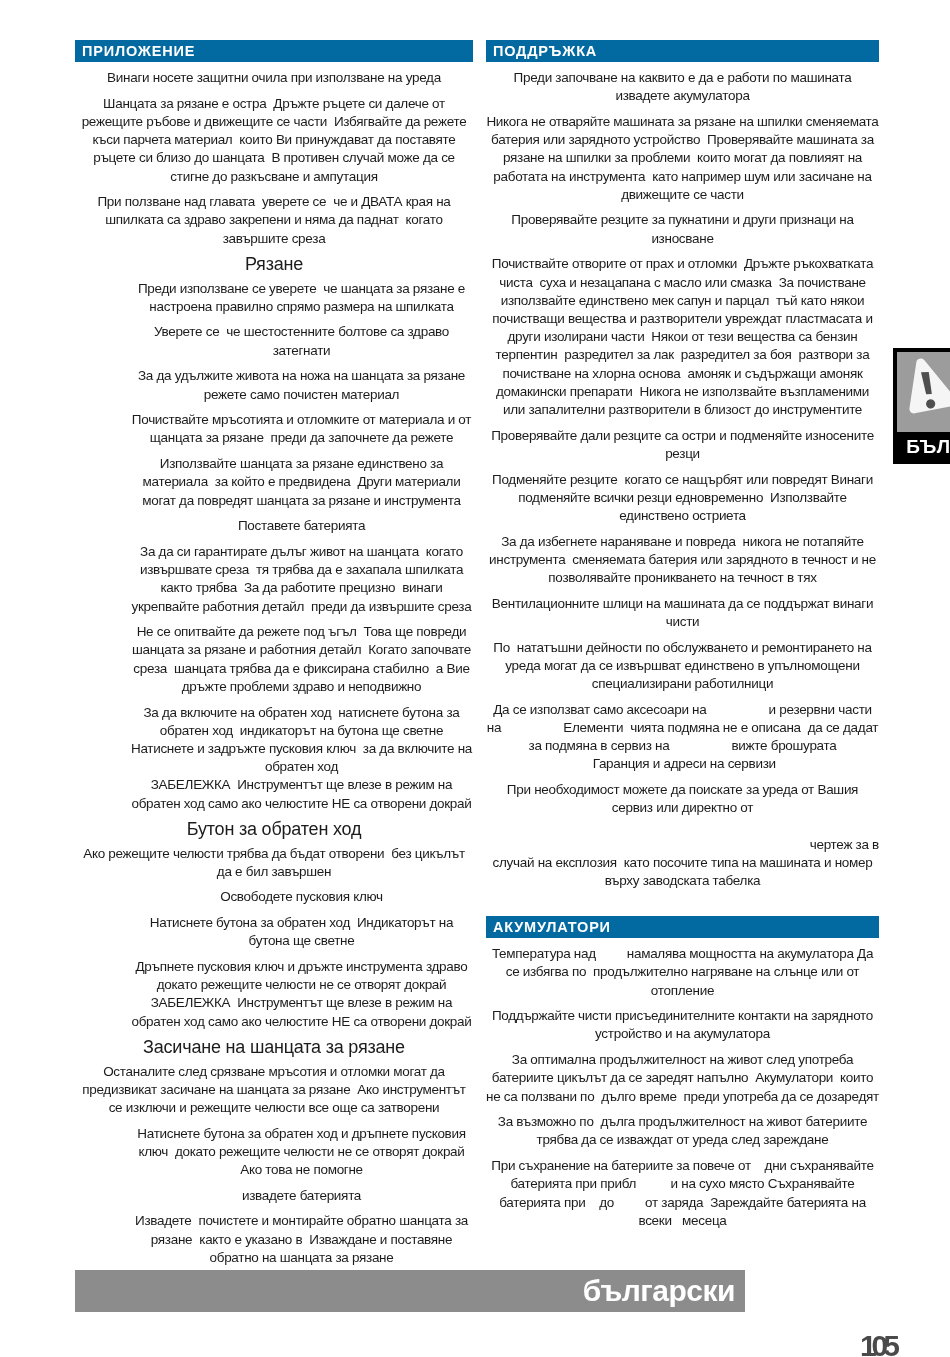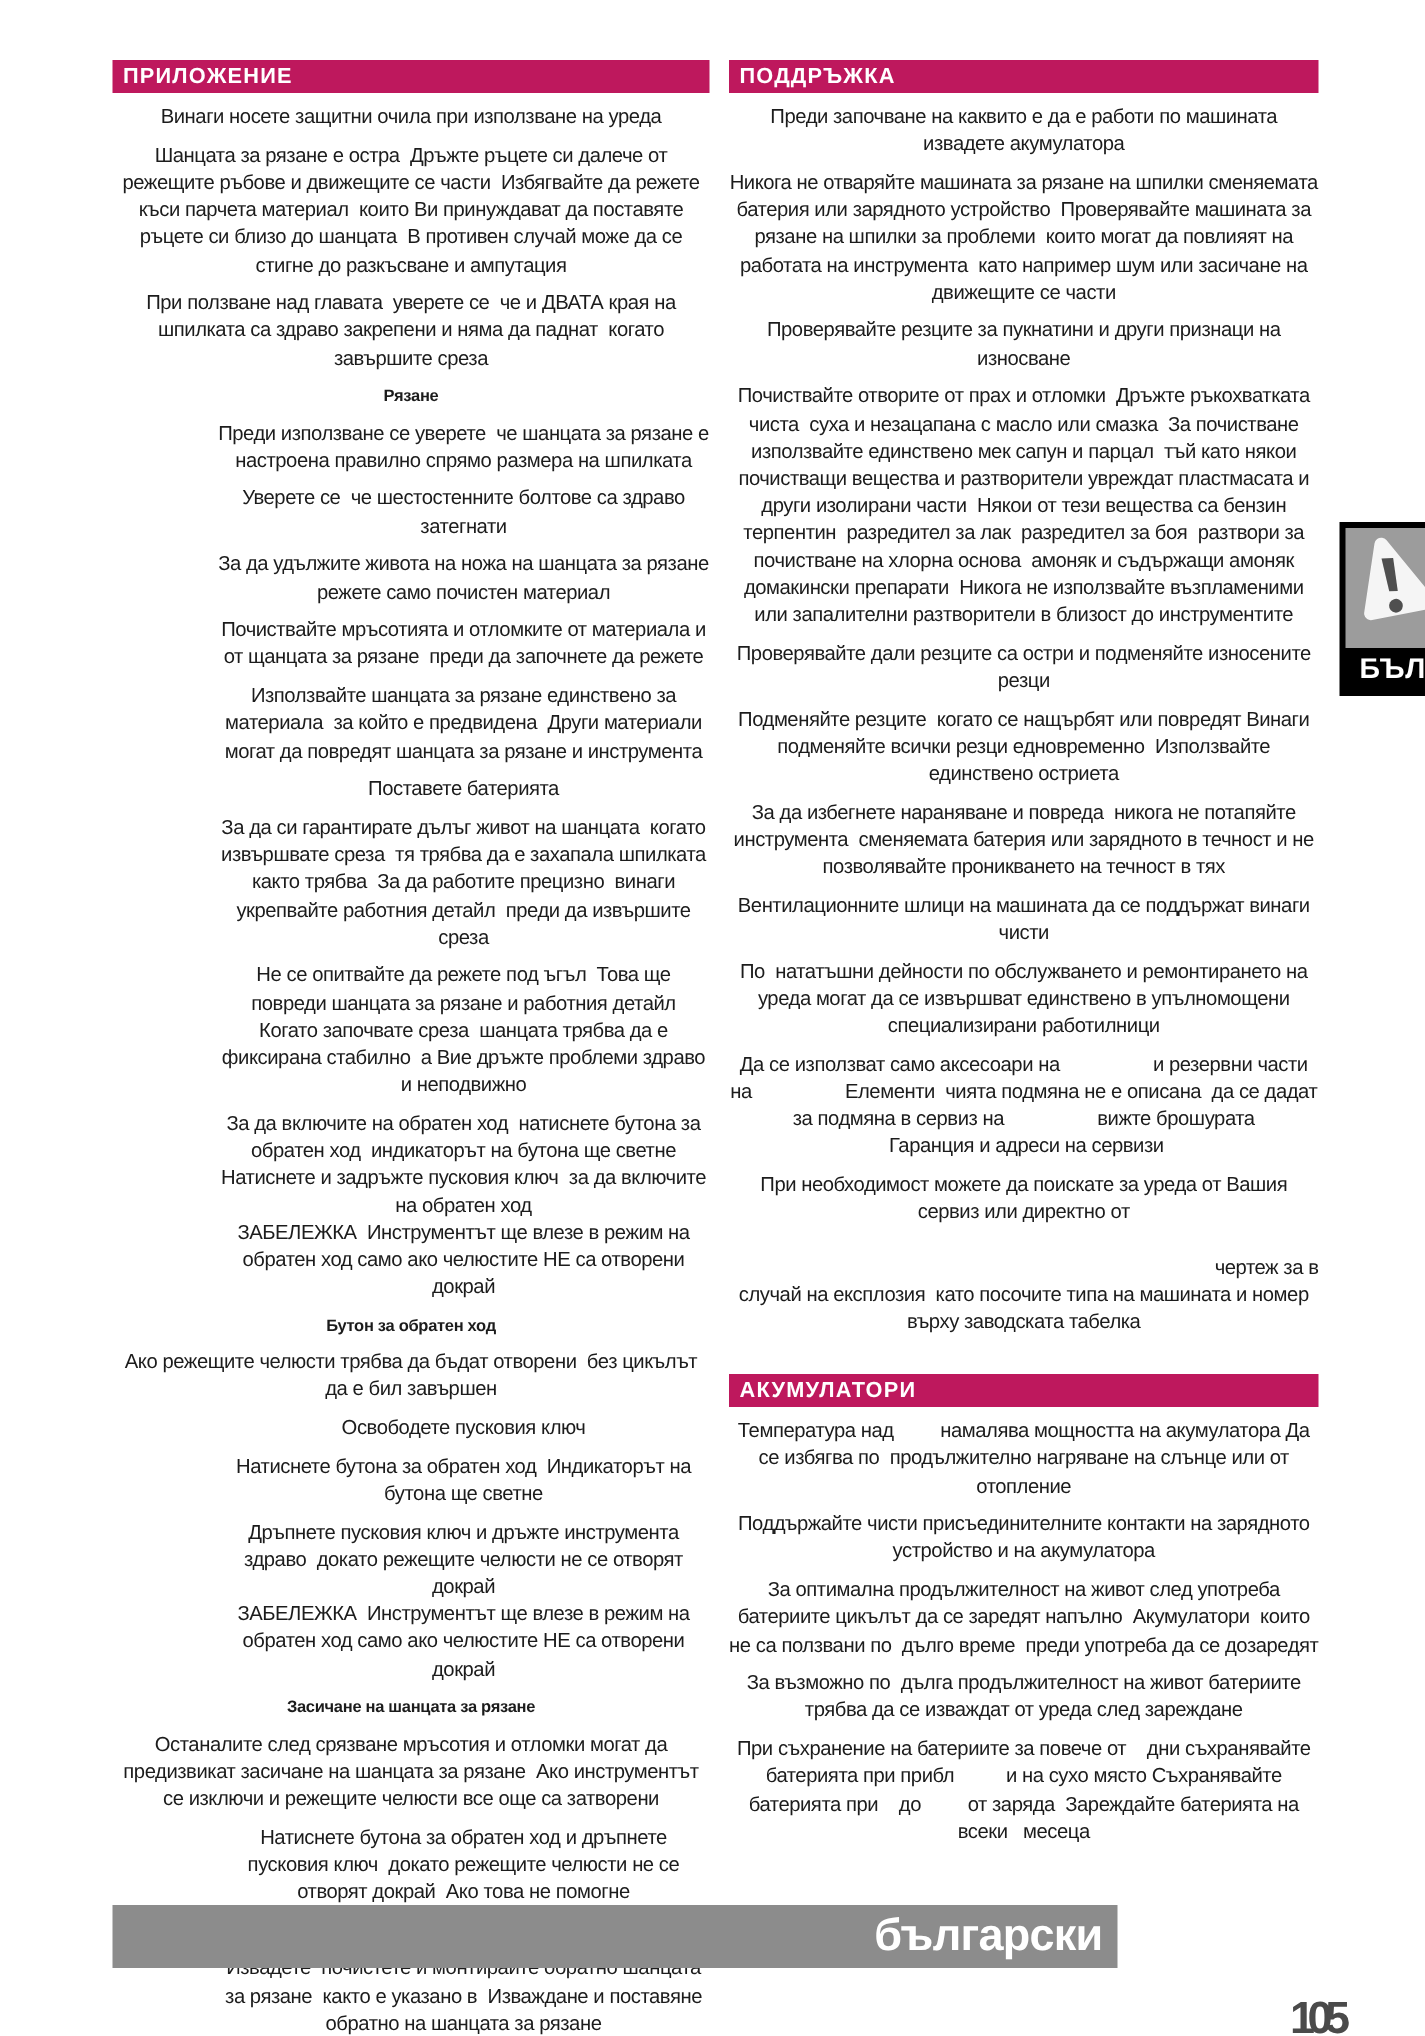--- a/index.html
+++ b/index.html
@@ -4,27 +4,27 @@
 <style>
   html,body{margin:0;padding:0;}
   body{
     width:950px;height:1357px;position:relative;background:#ffffff;
     font-family:"Liberation Sans", sans-serif;color:#1c1c1c;overflow:hidden;
   }
   .col{position:absolute;top:40px;}
   .col-left{left:75px;width:398px;}
   .col-right{left:486px;width:393px;}
   .section-bar{
-    background:#be185d;color:#ffffff;font-weight:bold;font-size:14.5px;
+    background:#0369a1;color:#ffffff;font-weight:bold;font-size:14.5px;
     letter-spacing:0.8px;padding:3px 0 3px 7px;margin:0 0 7px 0;line-height:16px;
   }
   .section-bar.mt{margin-top:26px;}
   p{white-space:pre-wrap;font-size:13.5px;line-height:18.2px;letter-spacing:-0.3px;margin:0 0 7.5px 0;text-align:center;}
-  p.ind{margin-left:70px;}
-  p.subhead{font-weight:bold;font-size:11px;margin:1px 0 6px 0;letter-spacing:-0.2px;}
+  p.ind{margin-left:55px;}
+  p.subhead{font-weight:normal;font-size:18px;margin:1px 0 6px 0;letter-spacing:-0.2px;}
   p.align-right{text-align:right;margin-top:18px;margin-bottom:0;}
   p.tight{margin-bottom:0;}
   .footer-bar{
     position:absolute;left:75px;top:1270px;width:670px;height:42px;background:#8c8c8c;
     color:#ffffff;font-weight:bold;font-size:30px;line-height:42px;text-align:right;
     padding-right:10px;box-sizing:border-box;letter-spacing:-0.5px;
   }
   .page-number{
     position:absolute;top:1316px;left:820px;width:75px;text-align:right;
     color:#4a4a4a;font-weight:bold;font-size:30px;letter-spacing:-5px;margin-top:13px;

